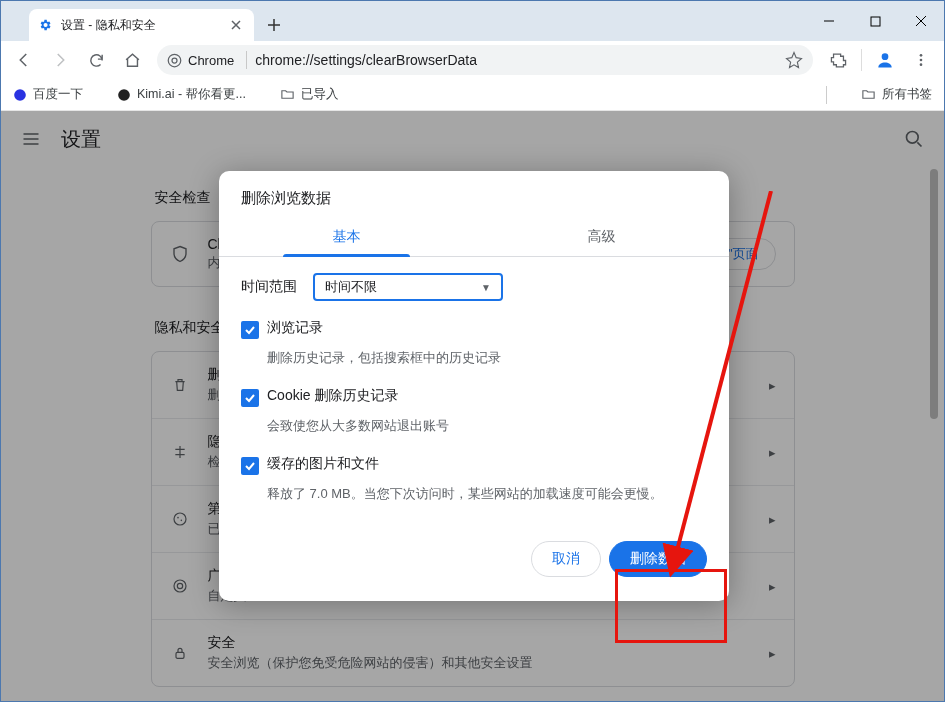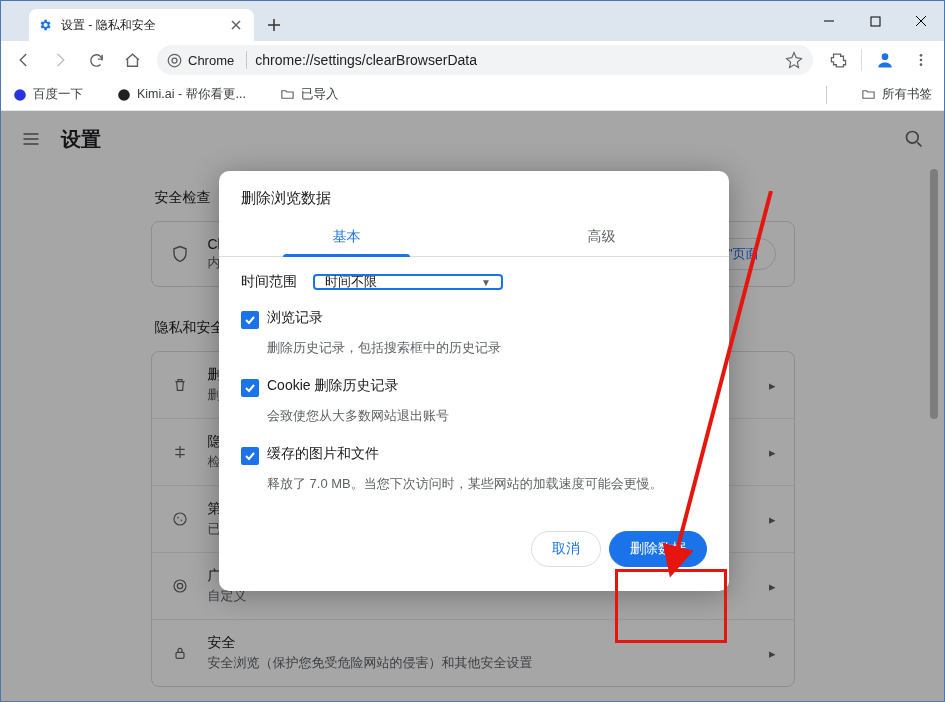--- a/index.html
+++ b/index.html
@@ -82,21 +82,21 @@
     display:flex;
     flex-direction:column;
   }
   .settings-header {
     height:56px;
     display:flex;
     align-items:center;
     padding: 0 20px;
     gap:20px;
   }
-  .settings-header h1 { font-size:20px; font-weight:700; margin:0; color:#202124;}
+  .settings-header h1 { font-size:20px; font-weight:400; margin:0; color:#202124;}
   .settings-body {
     flex:1;
     overflow:hidden;
     position:relative;
     display:flex;
     justify-content:center;
   }
   .settings-col { width:680px; padding: 16px 0;}
   .sec-title { font-size:14px; color:#202124; padding: 6px 22px 14px 22px;}
   .card {
@@ -146,21 +146,21 @@
   .dialog h2 { font-size:15px; font-weight:500; margin:0; padding: 18px 22px 10px 22px;}
   .tabs { display:flex; border-bottom:1px solid #dadce0;}
   .tabs .t { flex:1; text-align:center; padding:10px 0; font-size:14px; color:#5f6368; position:relative;}
   .tabs .t.active { color:#1a73e8;}
   .tabs .t.active::after { content:""; position:absolute; left:25%; right:25%; bottom:-1px; height:3px; background:#1a73e8; border-radius:3px 3px 0 0;}
   .form-row { display:flex; align-items:center; padding: 16px 22px 8px 22px; gap:16px;}
   .form-row label { font-size:14px;}
   .select {
     border:2px solid #1a73e8;
     border-radius:4px;
-    height:16px;
+    height:28px;
     width:190px;
     display:flex;
     align-items:center;
     padding: 0 10px;
     font-size:13px;
     color:#202124;
     position:relative;
   }
   .select .dd { margin-left:auto; color:#5f6368; font-size:10px;}
   .check-row { display:flex; padding: 10px 22px; gap:8px;}

